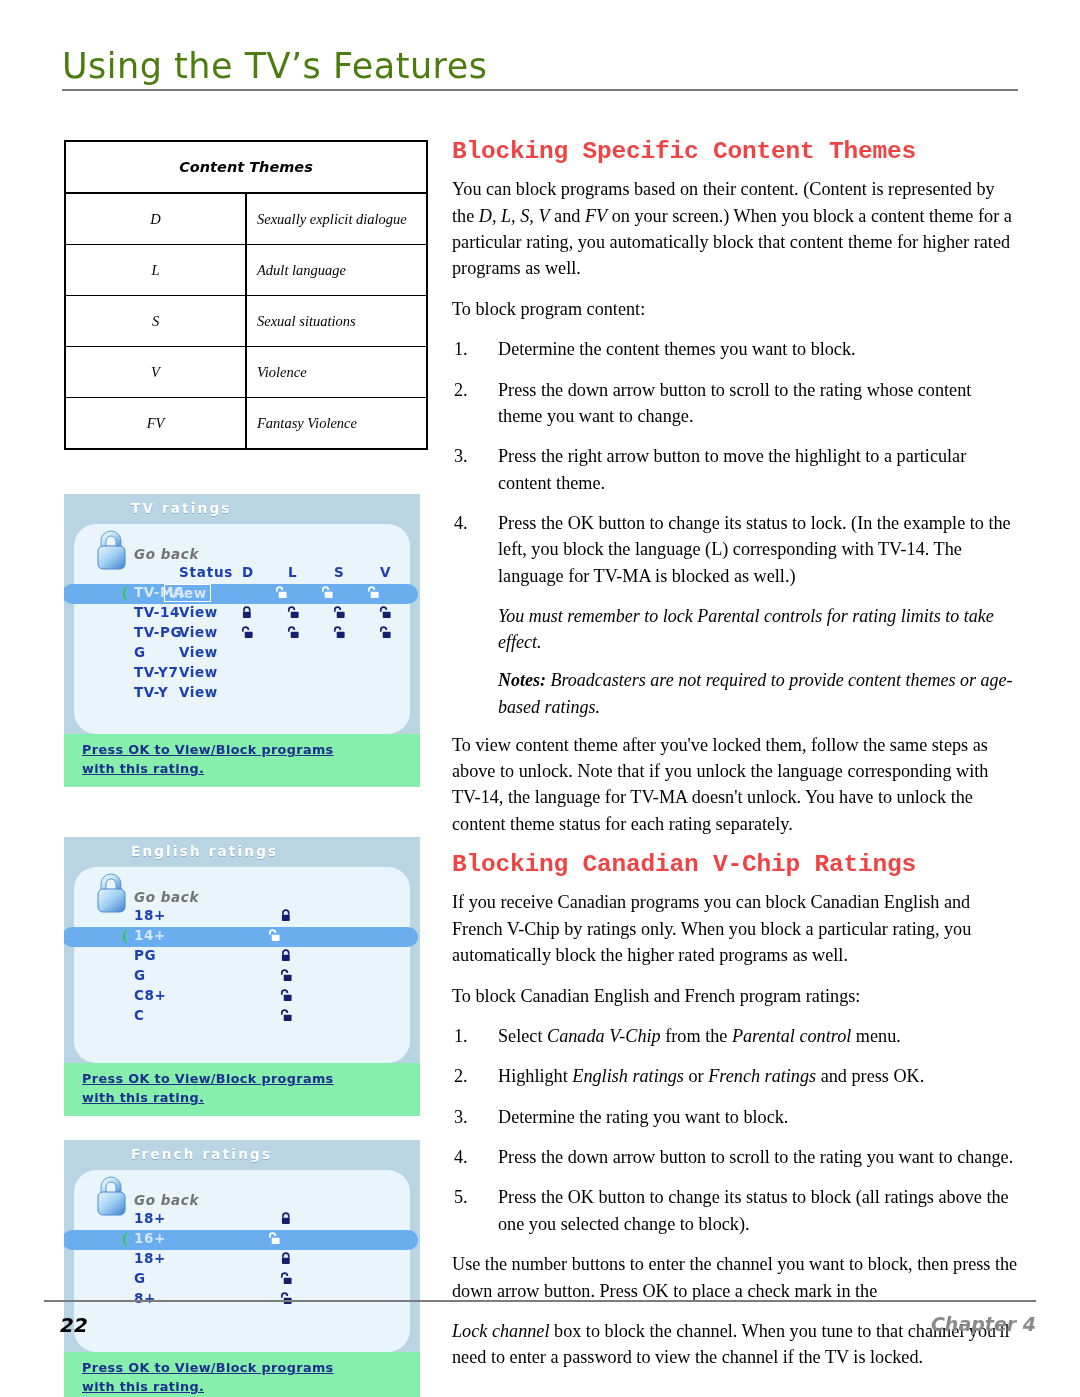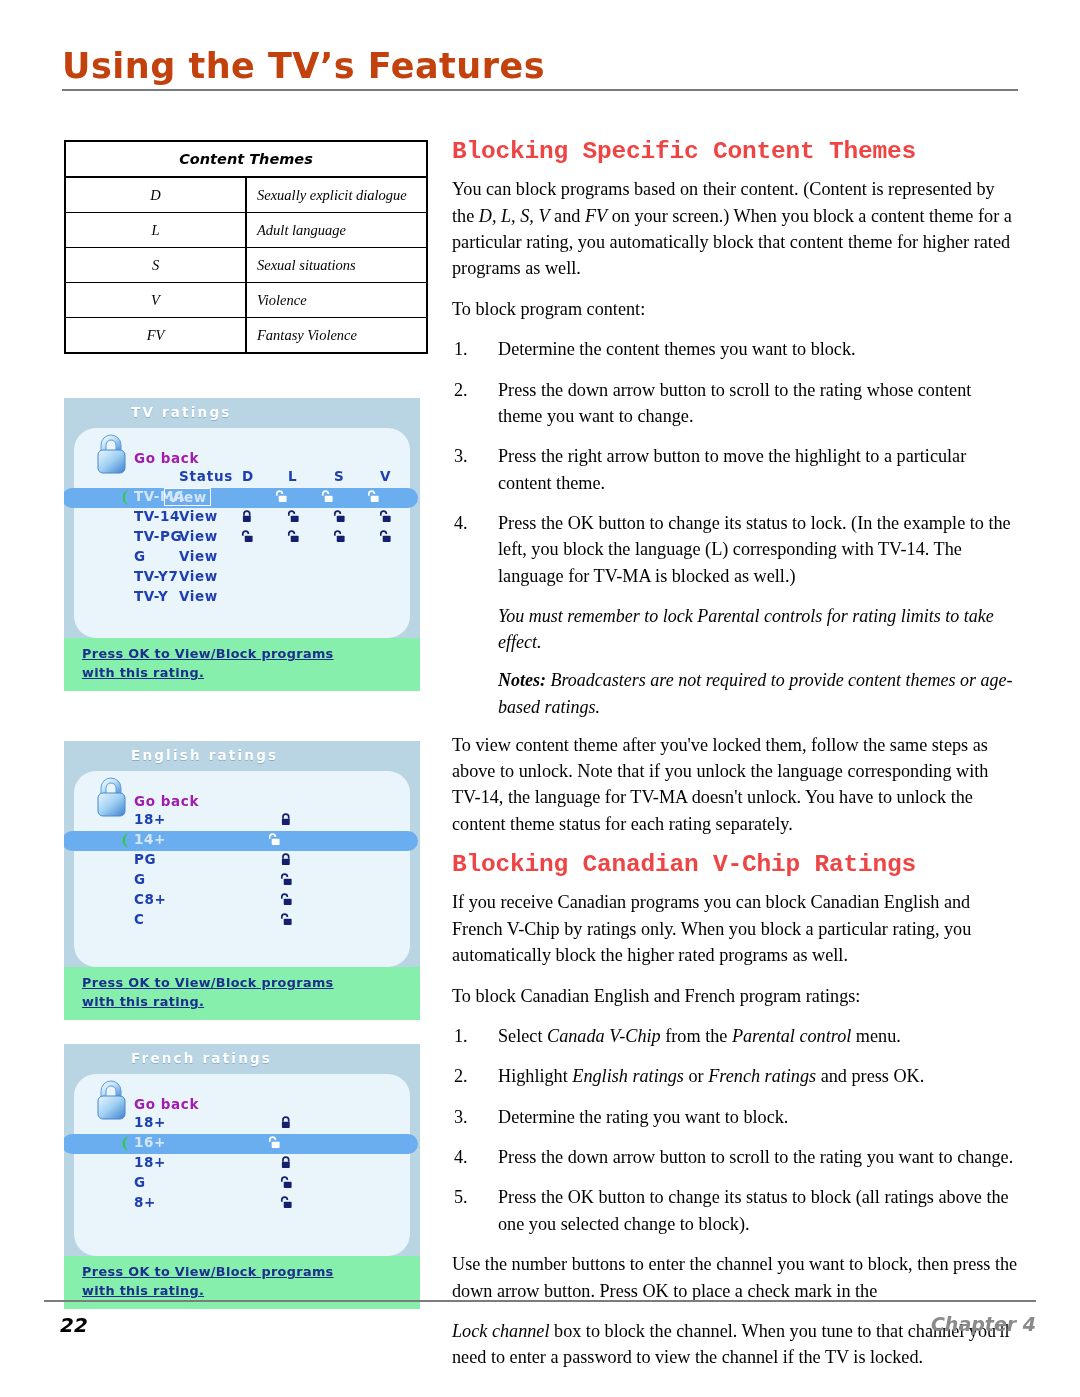--- a/index.html
+++ b/index.html
@@ -18,24 +18,24 @@
 
   
   #page-header {
     position: absolute;
     left: 62px;
     top: 48px;
     width: 956px;
   }
   #page-title {
     font-family: "DejaVu Sans", sans-serif;
-    font-weight: bold;
+    font-weight: normal;
     font-size: 35px;
     letter-spacing: 0.5px;
-    color: #c2410c;
+    color: #4d7c0f;
     line-height: 1.05;
     white-space: nowrap;
   }
   #header-rule {
     margin-top: 4px;
     height: 2px;
     background: #7a7a7a;
     width: 956px;
   }
 
@@ -61,21 +61,21 @@
     font-weight: bold;
     font-size: 15.5px;
     padding: 9px 0 9px 0;
     color: #000;
   }
   #themes-table td {
     border: 1px solid #000;
     font-size: 14.5px;
     font-style: italic;
     height: 24px;
-    padding: 5px 0;
+    padding: 13px 0;
   }
   #themes-table td.code {
     width: 76px;
     text-align: center;
     border-right: 2px solid #000;
     border-left: 2px solid #000;
   }
   #themes-table td.desc {
     padding-left: 10px;
     border-right: 2px solid #000;
@@ -128,26 +128,27 @@
     line-height: 1.45;
     letter-spacing: 0.35px;
     text-decoration: underline;
   }
 
   .osd-rows {
     position: relative;
     padding: 22px 0 30px 0;
   }
   .osd-goback {
-    color: #a21caf;
+    color: #737373;
     font-weight: bold;
     font-size: 13.5px;
     letter-spacing: 0.6px;
     padding-left: 60px;
     margin-bottom: 2px;
+    font-style: italic;
   }
   .osd-colhead {
     position: relative;
     height: 20px;
     color: #1d3fb0;
     font-weight: bold;
     font-size: 13.5px;
     letter-spacing: 0.8px;
   }
   .osd-colhead span { position: absolute; top: 0; }

